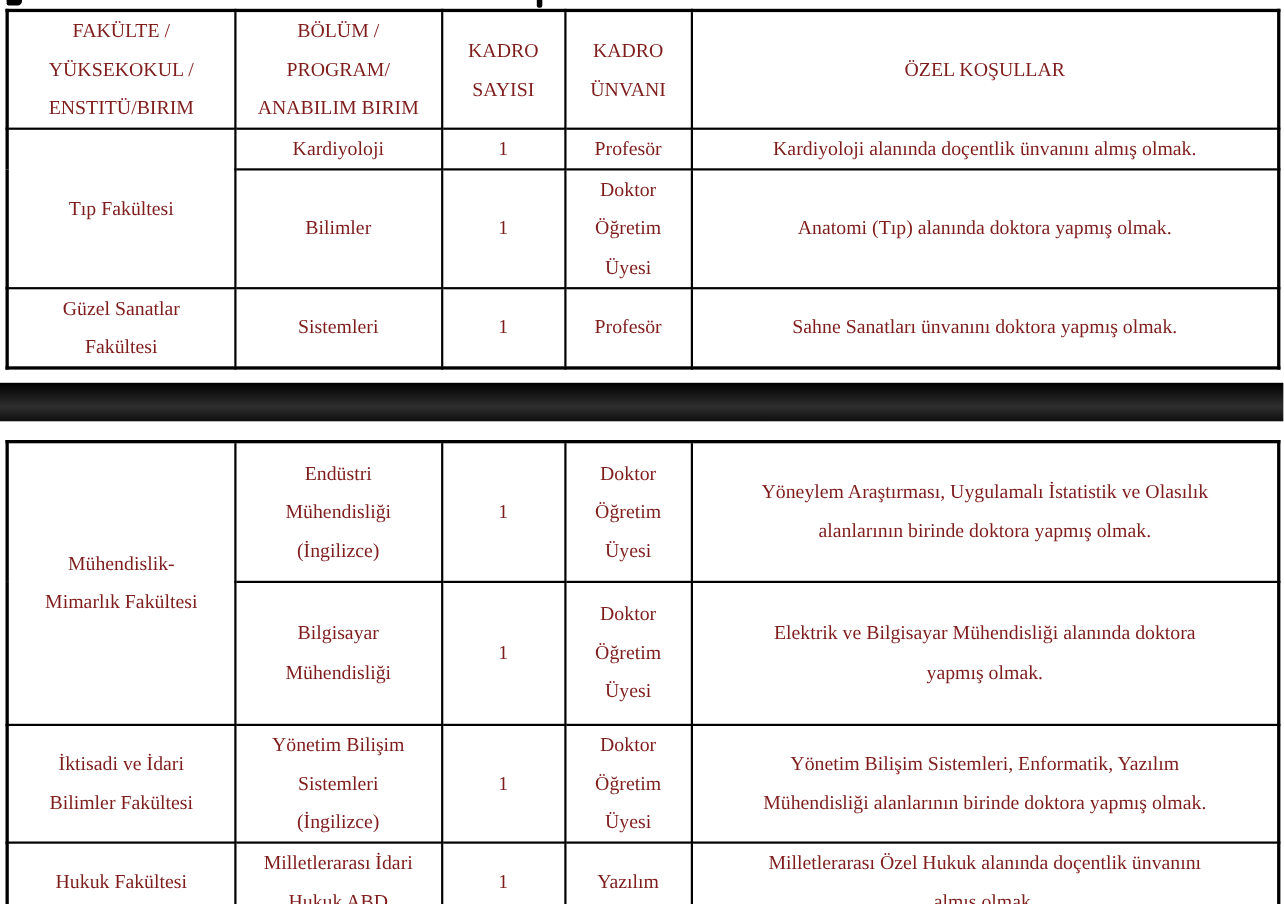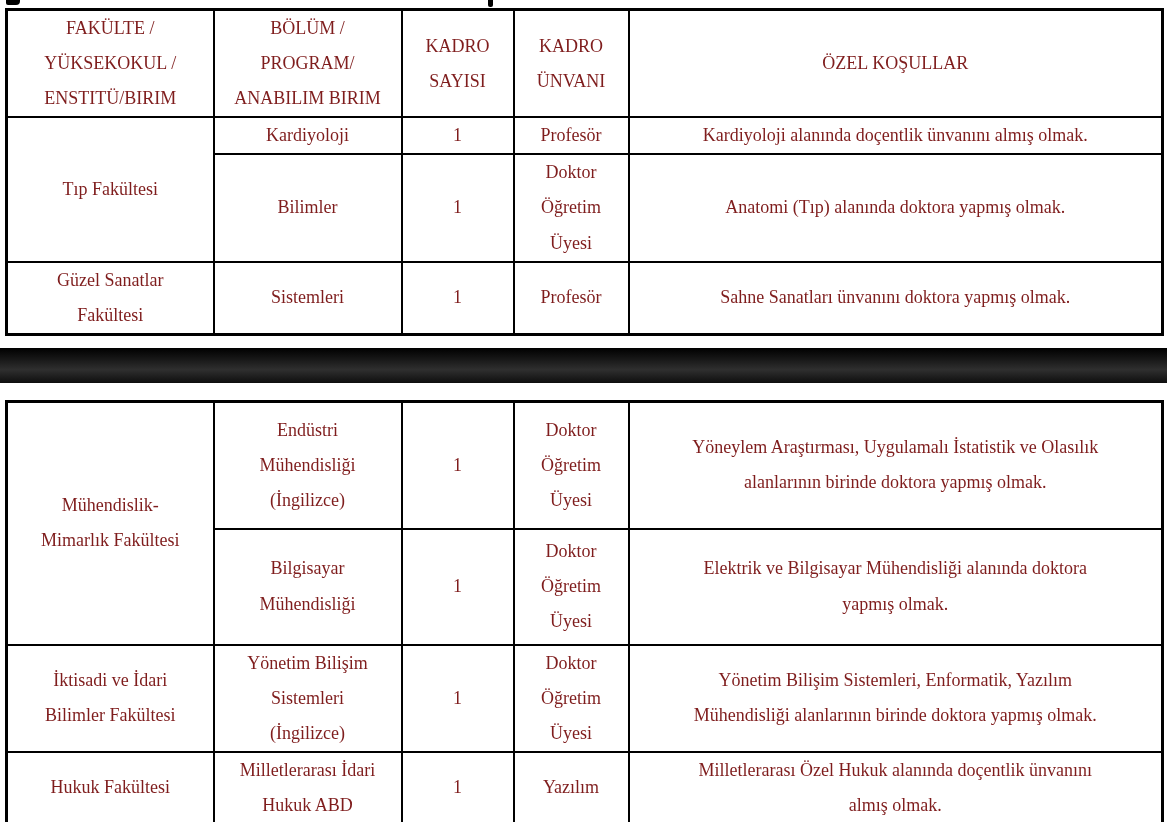--- a/index.html
+++ b/index.html
@@ -122,21 +122,21 @@
       <td>Endüstri
 Mühendisliği
 (İngilizce)</td>
       <td>1</td>
       <td>Doktor
 Öğretim
 Üyesi</td>
       <td>Yöneylem Araştırması, Uygulamalı İstatistik ve Olasılık
 alanlarının birinde doktora yapmış olmak.</td>
     </tr>
-    <tr style="height:116px">
+    <tr style="height:130px">
       <td>Bilgisayar
 Mühendisliği</td>
       <td>1</td>
       <td>Doktor
 Öğretim
 Üyesi</td>
       <td>Elektrik ve Bilgisayar Mühendisliği alanında doktora
 yapmış olmak.</td>
     </tr>
     <tr style="height:104px">

